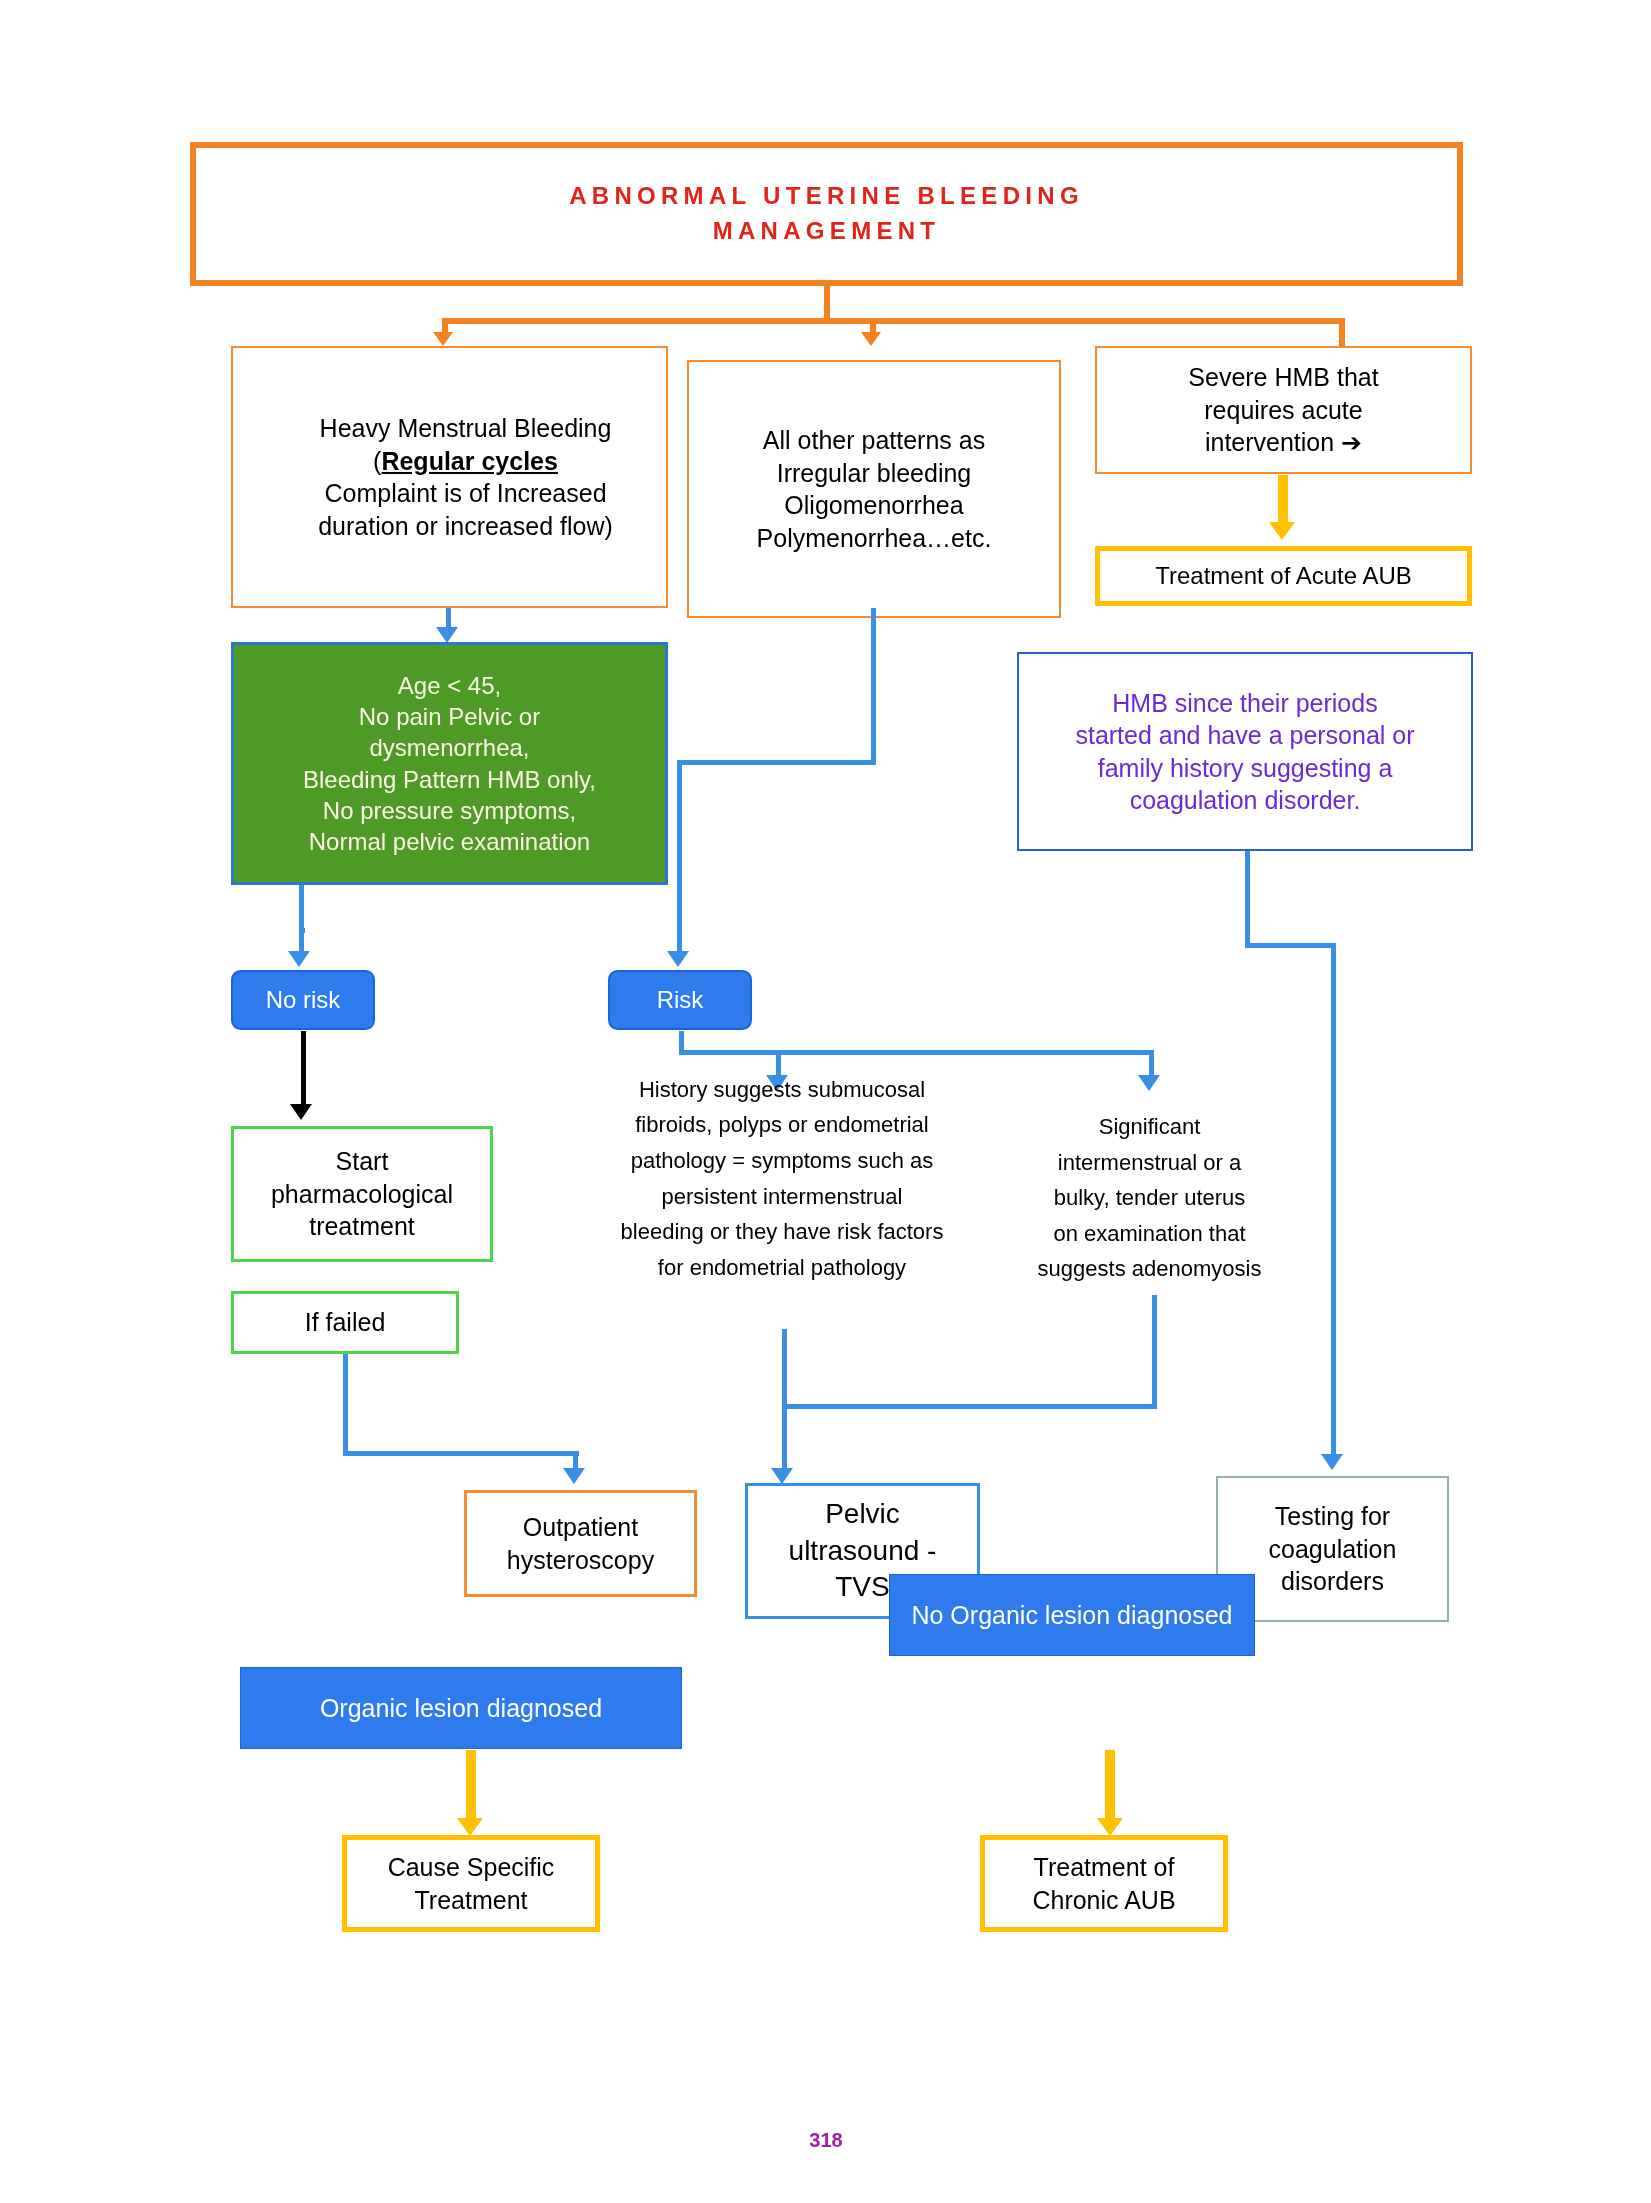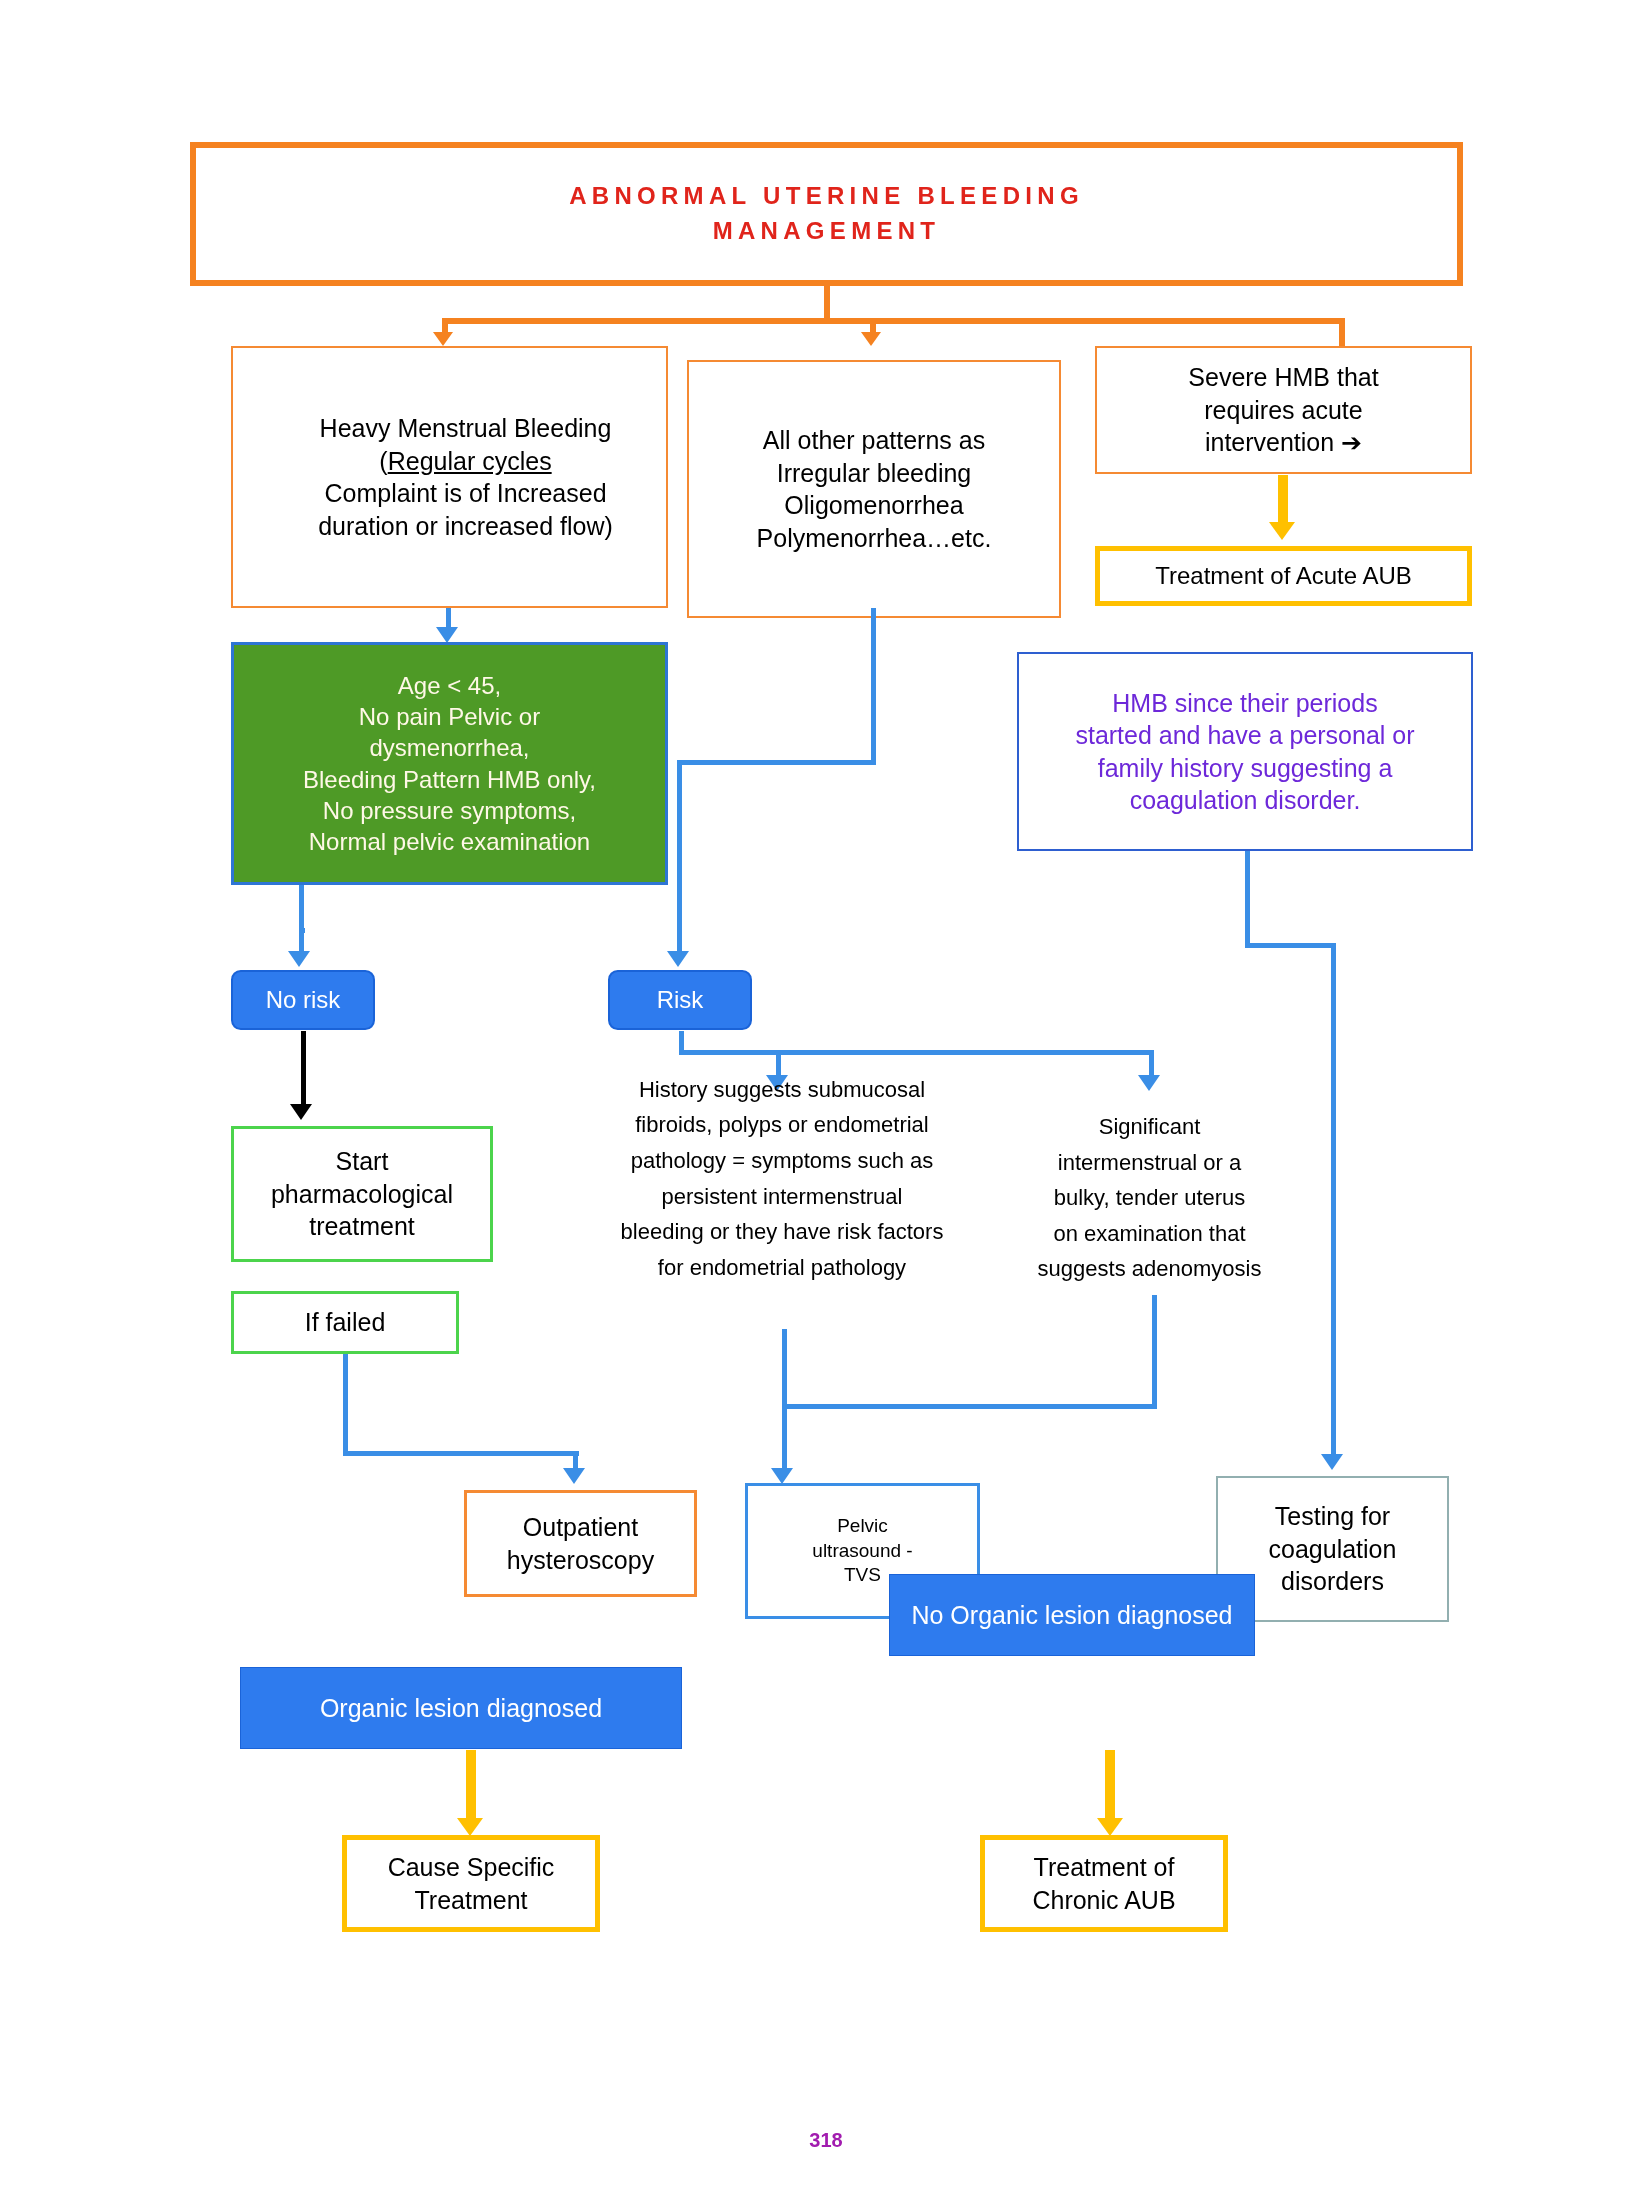--- a/index.html
+++ b/index.html
@@ -17,38 +17,38 @@
   #title-box .txt{
     color:#E0241B;font-weight:bold;font-size:24px;letter-spacing:5.3px;line-height:1.45;
   }
 
   
   .box-orange{border:2.9px solid #F58A33;background:#fff;color:#000;}
   #box-hmb{left:231px;top:346px;width:437px;height:262px;font-size:25px;padding-left:32px;}
   #box-other{left:687px;top:360px;width:374px;height:258px;font-size:25px;}
   #box-severe{left:1095px;top:346px;width:377px;height:128px;font-size:25px;}
 
-  #box-hmb .u{font-weight:normal;text-decoration:underline;}
+  #box-hmb .u{font-weight:bold;text-decoration:underline;}
 
   
   .box-yellow{border:5.8px solid #FFC000;background:#fff;color:#000;}
   #box-acute{left:1095px;top:546px;width:377px;height:60px;font-size:24px;}
   #box-cause{left:342px;top:1835px;width:258px;height:97px;font-size:25px;text-align:center;}
   #box-chronic{left:980px;top:1835px;width:248px;height:97px;font-size:25px;}
 
   
   #box-green{
     left:231px;top:642px;width:437px;height:243px;
     border:3.9px solid #2E75D4;background:#4E9A26;color:#FFF8E7;font-size:24px;
   }
 
   
   .box-blue{border:2.9px solid #2E5FD0;background:#fff;color:#6d28d9;}
   #box-coag{left:1017px;top:652px;width:456px;height:199px;font-size:25px;}
-  #box-tvs{left:745px;top:1483px;width:235px;height:136px;border:3.9px solid #3A8EE6;background:#fff;color:#000;font-size:19px;}
+  #box-tvs{left:745px;top:1483px;width:235px;height:136px;border:3.9px solid #3A8EE6;background:#fff;color:#000;font-size:28px;}
 
   
   .box-greenline{border:3.9px solid #4CD44C;background:#fff;color:#000;}
   #box-pharm{left:231px;top:1126px;width:262px;height:136px;font-size:25px;}
   #box-iffailed{left:231px;top:1291px;width:228px;height:63px;font-size:25px;}
 
   
   #box-hystero{left:464px;top:1490px;width:233px;height:107px;border:3.9px solid #F58A33;background:#fff;color:#000;font-size:25px;}
 
   

